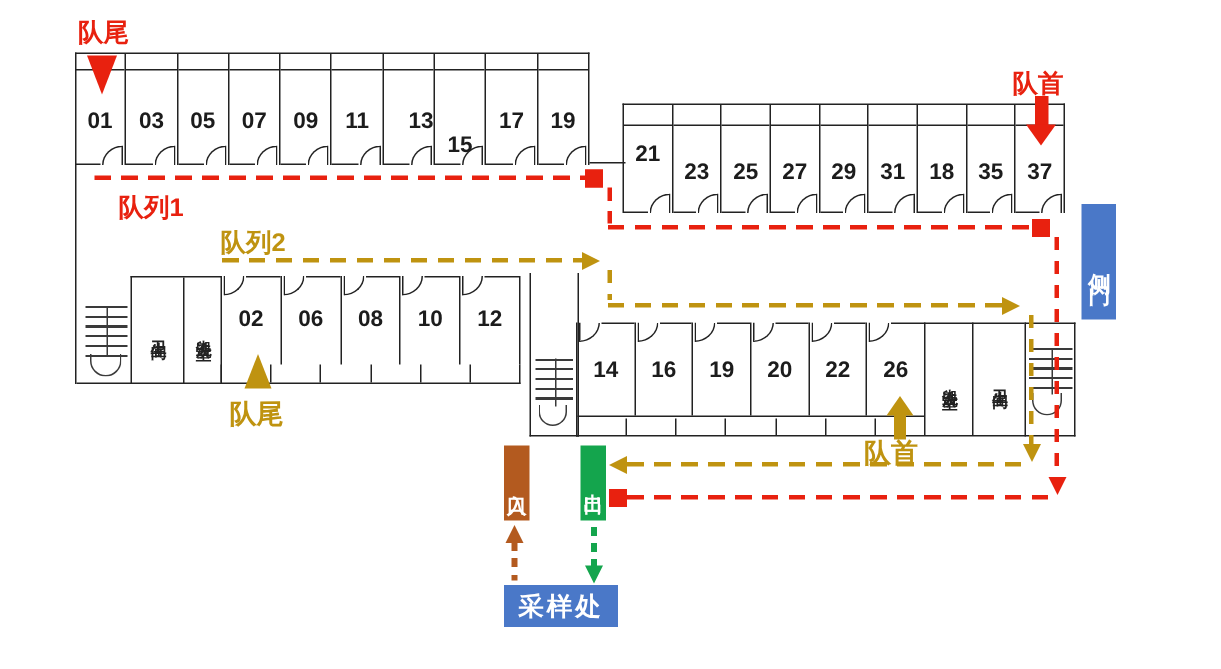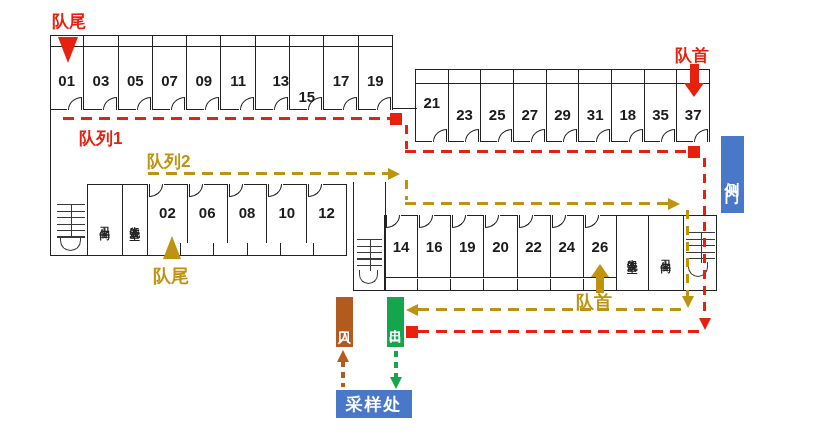--- a/index.html
+++ b/index.html
@@ -304,25 +304,20 @@
           <span class="floor-t"></span>
           <span class="door-t"></span>
         </div>
 
         <div class="cell">
           <span class="num" style="top: 23px;">22</span>
           <span class="floor-t"></span>
           <span class="door-t"></span>
         </div>
 
-        <div class="cell">
-          <span class="num" style="top: 23px;">24</span>
-          <span class="floor-t"></span>
-          <span class="door-t"></span>
-        </div>
 
         <div class="cell">
           <span class="num" style="top: 23px;">26</span>
           <span class="floor-t"></span>
           <span class="door-t"></span>
         </div>
       </div>
 
     <div class="blk" style="left:0;top:64px;width:231px;height:11px;">
       <div class="cell"></div>

